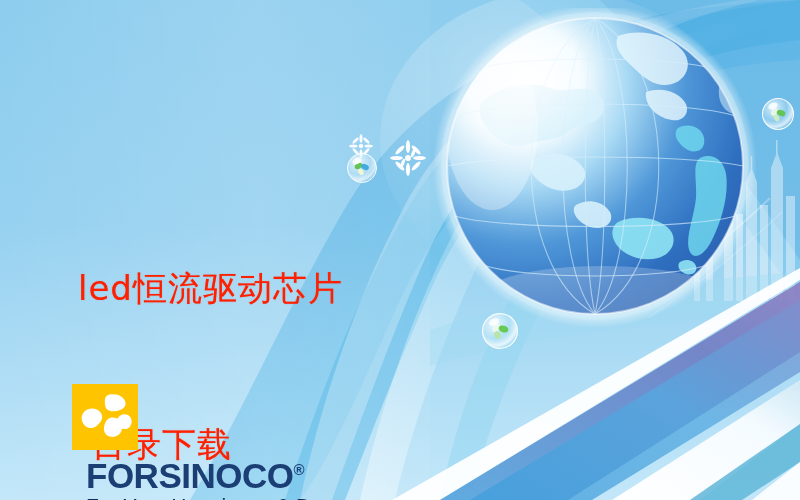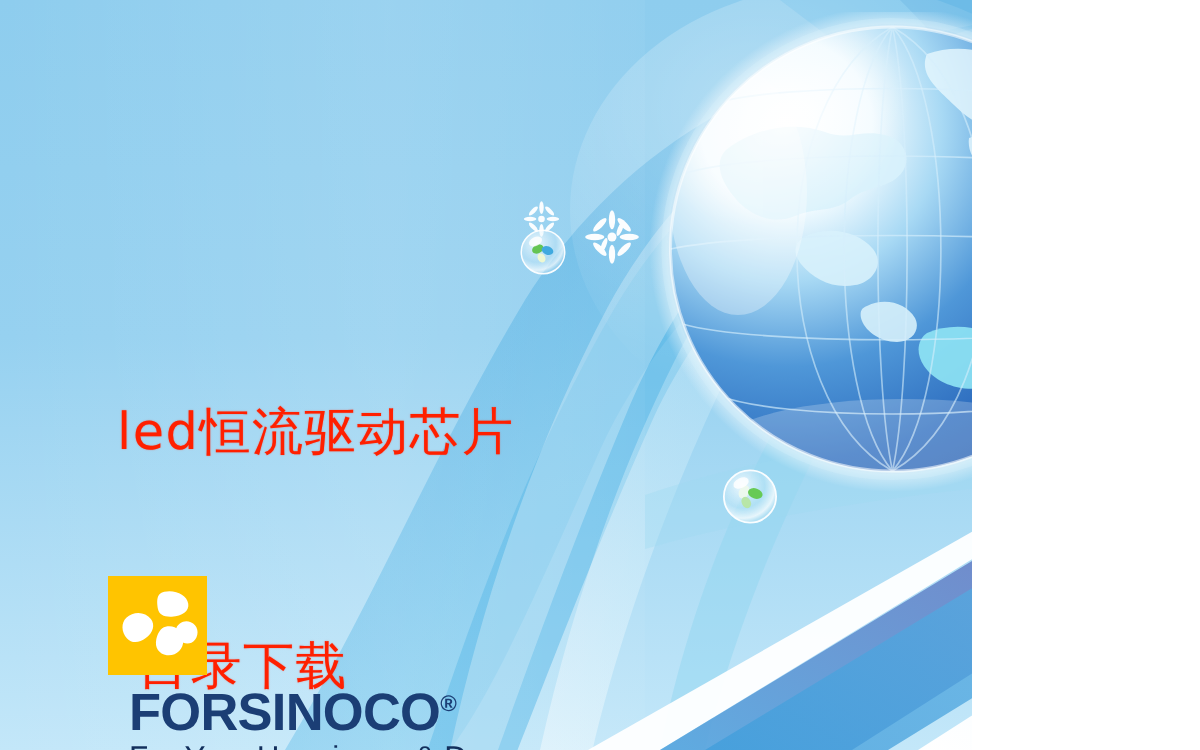--- a/index.html
+++ b/index.html
@@ -1,20 +1,20 @@
 <!DOCTYPE html>
 <html><head>
 <meta charset="utf-8">
 <style>
   html,body{margin:0;padding:0;background:#fff;}
   body{font-family:"Liberation Sans",sans-serif;}
 
   #banner{
     position:relative;
-    width:648px;height:500px;
+    width:800px;height:500px;
     overflow:hidden;
     background:linear-gradient(180deg,#8fcdee 0%,#93cfef 35%,#a7daf4 70%,#bfe6f8 100%);
   }
 
   
   .bg-layer{position:absolute;top:0;left:0;width:800px;height:500px;}
 
   
   .globe-wrap{position:absolute;left:432px;top:8px;width:330px;height:330px;}
 

